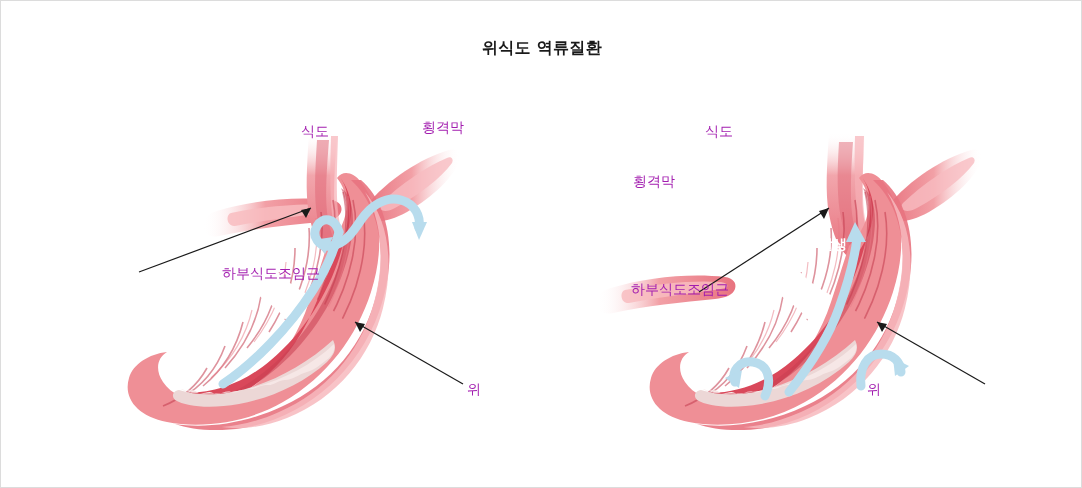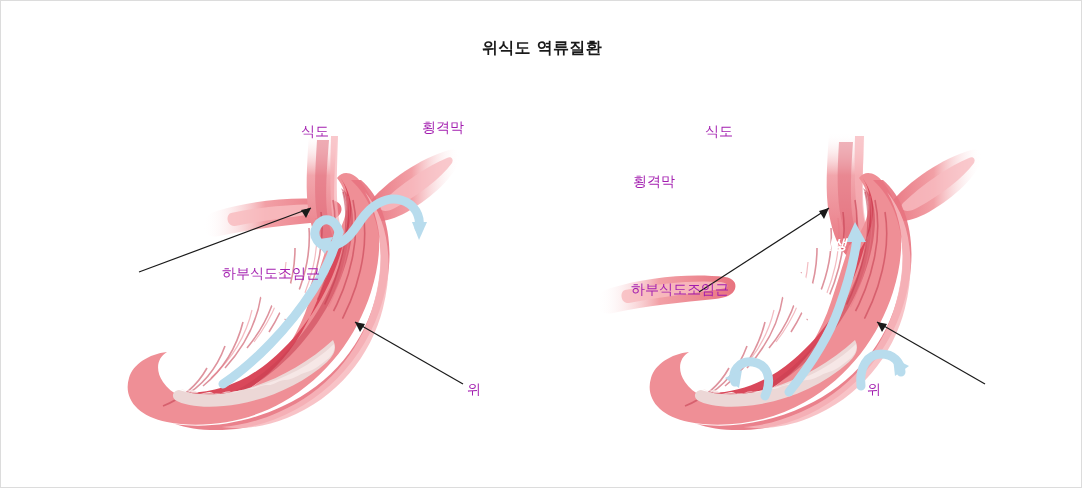--- a/index.html
+++ b/index.html
@@ -357,15 +357,15 @@
         <line x1="442" y1="288" x2="334" y2="226" stroke="#1a1a1a" stroke-width="1.2"></line>
         <polygon points="334,226 344,228 339,236" fill="#1a1a1a"></polygon>
       </g>
     </svg>
   </div>
 
   <div class="lbl" style="left:704px;top:122px;">식도</div>
   <div class="lbl" style="left:632px;top:172px;">횡격막</div>
   <div class="lbl" style="left:630px;top:280px;">하부식도조임근</div>
   <div class="lbl" style="left:866px;top:380px;">위</div>
-  <div class="lbl-white" style="left:790px;top:235px;font-style:italic;">역류발생</div>
+  <div class="lbl-white" style="left:790px;top:235px;">역류발생</div>
 
 </div>
 
 </body></html>

